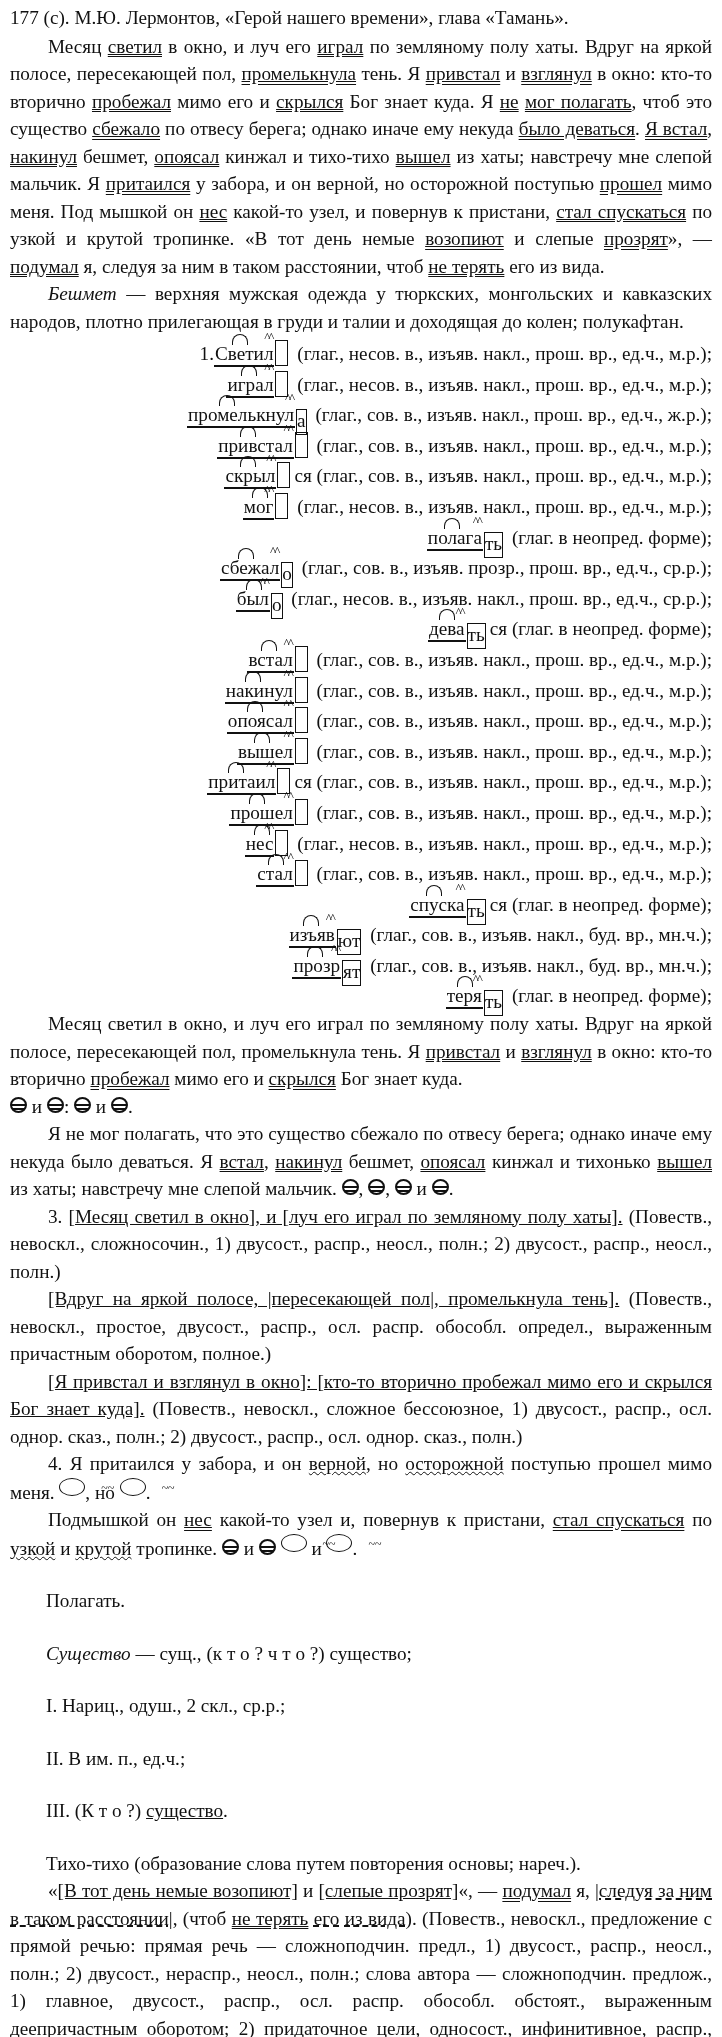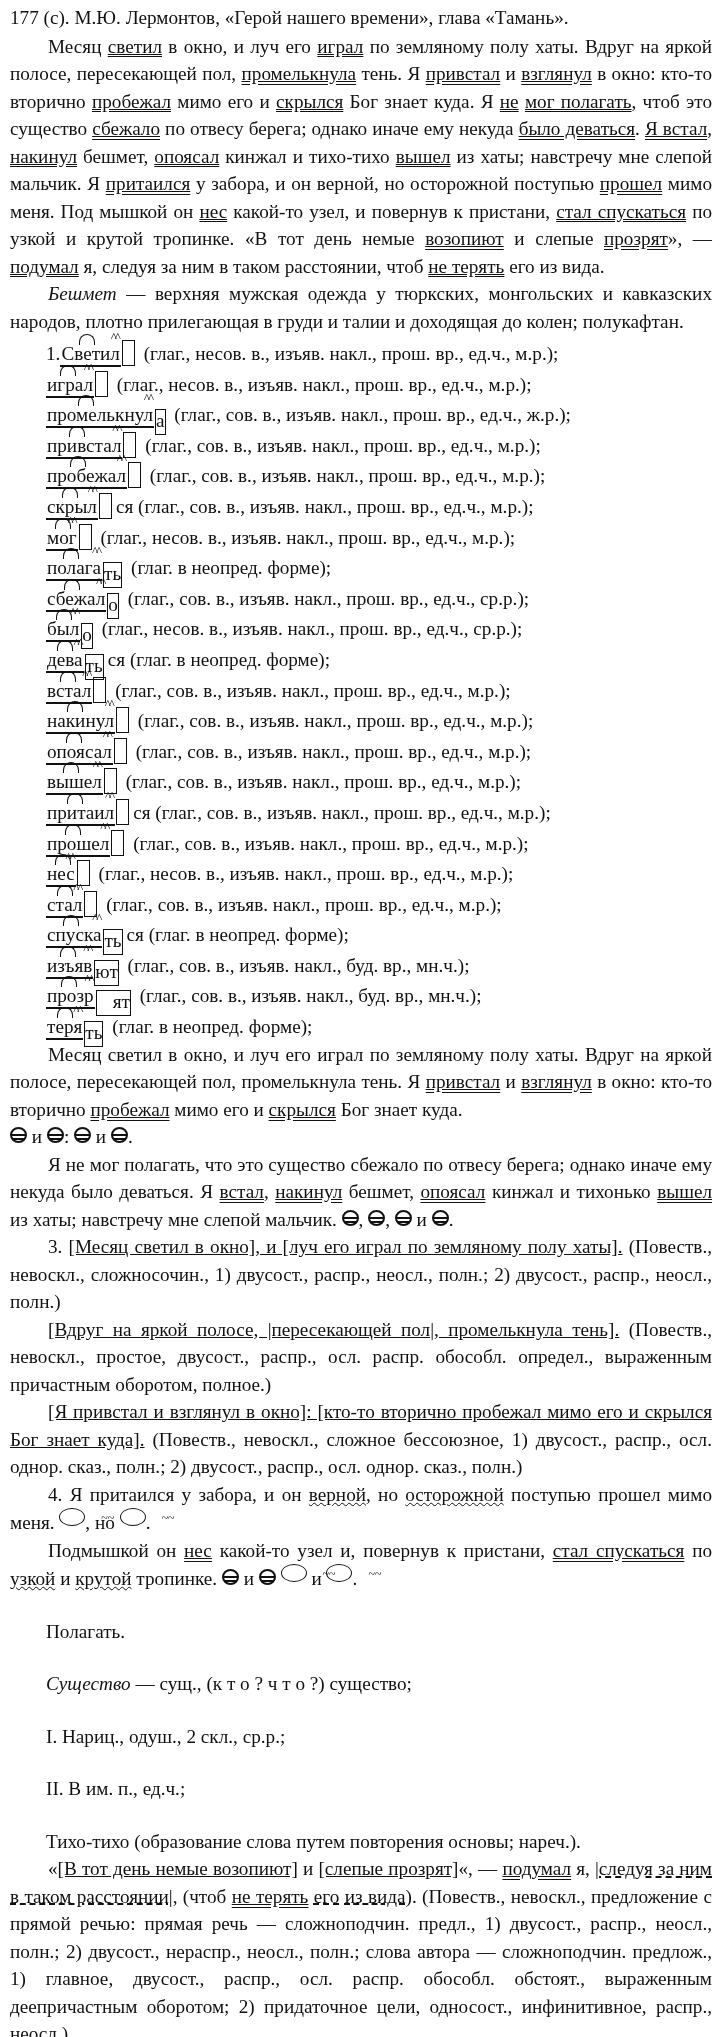--- a/index.html
+++ b/index.html
@@ -13,21 +13,21 @@
   .title b { font-weight:normal; }
   p { margin:0; text-align:justify; }
   .ind { text-indent:38px; }
   .u { text-decoration:underline; }
   .uu { text-decoration:underline; text-decoration-style:double; }
   .wavy { text-decoration:underline; text-decoration-style:wavy; text-decoration-thickness:1px; }
   .dash { text-decoration:underline; text-decoration-style:dashed; }
   i { font-style:italic; }
 
   .morph-list { padding-left:36px; margin-top:2px; }
-  .morph-row { height:30.6px; line-height:34px; white-space:nowrap; position:relative; }
+  .morph-row { height:30.6px; line-height:34px; white-space:nowrap; position:relative;text-align:right; }
   .word {
     display:inline-block; position:relative;
     border-bottom:2px solid #111; line-height:22px; padding:0 1px;
   }
   .word::before { 
     content:""; position:absolute; left:30%; top:-9px; width:14px; height:10px;
     border:1.5px solid #111; border-bottom:none; border-radius:10px 10px 0 0;
   }
   .word::after { 
     content:"^^"; position:absolute; right:2px; top:-17px; font-size:13px; letter-spacing:-2px;
@@ -64,38 +64,37 @@
 
   <p class="ind">
     <i>Бешмет</i><span> — верхняя мужская одежда у тюркских, монгольских и кавказских народов, плотно прилегающая в груди и талии и доходящая до колен; полукафтан.</span>
   </p>
 
   <div class="morph-list" id="morph">
       <div class="morph-row"><span>1.</span><span class="word">Светил</span><span class="ending" style="width: 11px; line-height: 22px;"></span><span> (глаг., несов. в., изъяв. накл., прош. вр., ед.ч., м.р.);</span></div>
       <div class="morph-row"><span class="word">играл</span><span class="ending" style="width: 11px; line-height: 22px;"></span><span> (глаг., несов. в., изъяв. накл., прош. вр., ед.ч., м.р.);</span></div>
       <div class="morph-row"><span class="word">промелькнул</span><span class="ending" style="width: auto; line-height: 22px;">а</span><span> (глаг., сов. в., изъяв. накл., прош. вр., ед.ч., ж.р.);</span></div>
       <div class="morph-row"><span class="word">привстал</span><span class="ending" style="width: 11px; line-height: 22px;"></span><span> (глаг., сов. в., изъяв. накл., прош. вр., ед.ч., м.р.);</span></div>
-      <div class="morph-row"><span class="word">пробежал</span><span class="ending" style="width: 11px; line-height: 22px;"></span><span> (глаг., сов. в., изъяв. накл., прош. вр., ед.ч., м.р.);</span></div>
       <div class="morph-row"><span class="word">скрыл</span><span class="ending" style="width: 11px; line-height: 22px;"></span><span>ся</span><span> (глаг., сов. в., изъяв. накл., прош. вр., ед.ч., м.р.);</span></div>
       <div class="morph-row"><span class="word">мог</span><span class="ending" style="width: 11px; line-height: 22px;"></span><span> (глаг., несов. в., изъяв. накл., прош. вр., ед.ч., м.р.);</span></div>
       <div class="morph-row"><span class="word">полага</span><span class="ending" style="width: auto; line-height: 22px;">ть</span><span> (глаг. в неопред. форме);</span></div>
-      <div class="morph-row"><span class="word">сбежал</span><span class="ending" style="width: auto; line-height: 22px;">о</span><span> (глаг., сов. в., изъяв. накл., прош. вр., ед.ч., ср.р.);</span></div>
+      <div class="morph-row"><span class="word">сбежал</span><span class="ending" style="width: auto; line-height: 22px;">о</span><span> (глаг., сов. в., изъяв. прозр., прош. вр., ед.ч., ср.р.);</span></div>
       <div class="morph-row"><span class="word">был</span><span class="ending" style="width: auto; line-height: 22px;">о</span><span> (глаг., несов. в., изъяв. накл., прош. вр., ед.ч., ср.р.);</span></div>
       <div class="morph-row"><span class="word">дева</span><span class="ending" style="width: auto; line-height: 22px;">ть</span><span>ся</span><span> (глаг. в неопред. форме);</span></div>
       <div class="morph-row"><span class="word">встал</span><span class="ending" style="width: 11px; line-height: 22px;"></span><span> (глаг., сов. в., изъяв. накл., прош. вр., ед.ч., м.р.);</span></div>
       <div class="morph-row"><span class="word">накинул</span><span class="ending" style="width: 11px; line-height: 22px;"></span><span> (глаг., сов. в., изъяв. накл., прош. вр., ед.ч., м.р.);</span></div>
       <div class="morph-row"><span class="word">опоясал</span><span class="ending" style="width: 11px; line-height: 22px;"></span><span> (глаг., сов. в., изъяв. накл., прош. вр., ед.ч., м.р.);</span></div>
       <div class="morph-row"><span class="word">вышел</span><span class="ending" style="width: 11px; line-height: 22px;"></span><span> (глаг., сов. в., изъяв. накл., прош. вр., ед.ч., м.р.);</span></div>
       <div class="morph-row"><span class="word">притаил</span><span class="ending" style="width: 11px; line-height: 22px;"></span><span>ся</span><span> (глаг., сов. в., изъяв. накл., прош. вр., ед.ч., м.р.);</span></div>
       <div class="morph-row"><span class="word">прошел</span><span class="ending" style="width: 11px; line-height: 22px;"></span><span> (глаг., сов. в., изъяв. накл., прош. вр., ед.ч., м.р.);</span></div>
       <div class="morph-row"><span class="word">нес</span><span class="ending" style="width: 11px; line-height: 22px;"></span><span> (глаг., несов. в., изъяв. накл., прош. вр., ед.ч., м.р.);</span></div>
       <div class="morph-row"><span class="word">стал</span><span class="ending" style="width: 11px; line-height: 22px;"></span><span> (глаг., сов. в., изъяв. накл., прош. вр., ед.ч., м.р.);</span></div>
       <div class="morph-row"><span class="word">спуска</span><span class="ending" style="width: auto; line-height: 22px;">ть</span><span>ся</span><span> (глаг. в неопред. форме);</span></div>
       <div class="morph-row"><span class="word">изъяв</span><span class="ending" style="width: auto; line-height: 22px;">ют</span><span> (глаг., сов. в., изъяв. накл., буд. вр., мн.ч.);</span></div>
-      <div class="morph-row"><span class="word">прозр</span><span class="ending" style="width: auto; line-height: 22px; padding-left: 16px;">ят</span><span> (глаг., сов. в., изъяв. накл., буд. вр., мн.ч.);</span></div>
+      <div class="morph-row"><span class="word">прозр</span><span class="ending" style="width: auto; line-height: 22px;">ят</span><span> (глаг., сов. в., изъяв. накл., буд. вр., мн.ч.);</span></div>
       <div class="morph-row"><span class="word">теря</span><span class="ending" style="width: auto; line-height: 22px;">ть</span><span> (глаг. в неопред. форме);</span></div>
     </div>
 
   <p class="ind">
     <span>Месяц светил в окно, и луч его играл по земляному полу хаты. Вдруг на яркой полосе, пересекающей пол, промелькнула тень. Я </span><span class="uu">привстал</span><span> и </span><span class="uu">взглянул</span><span> в окно: кто-то вторично </span><span class="uu">пробежал</span><span> мимо его и </span><span class="uu">скрылся</span><span> Бог знает куда.</span>
   </p>
   <p>
     <span class="circle-lines"></span>
     <span>и</span>
     <span class="circle-lines"></span><span>:</span>
@@ -141,20 +140,21 @@
     <span class="oval-wave"></span>
     <span>и</span>
     <span class="oval-wave"></span><span>.</span>
   </p>
 
   <div class="analysis">
     <p>Полагать.</p>
     <p><i>Существо</i><span> — сущ., (к т о ?   ч т о ?) существо;</span></p>
     <p>I. Нариц., одуш., 2 скл., ср.р.;</p>
     <p>II. В им. п., ед.ч.;</p>
+    <p><span>III. (К т о ?) </span><span class="u">существо</span><span>.</span></p>
     <p><span>Тихо-тихо</span><span> (образование слова путем повторения основы; нареч.).</span></p>
   </div>
 
   <p class="ind">
     <span>«</span><span class="u">[В тот день немые возопиют]</span><span> и </span><span class="u">[слепые прозрят]</span><span>«, — </span><span class="uu">подумал</span><span> я,</span>
     <span class="dash">|следуя за ним в таком расстоянии|</span><span>, (чтоб </span><span class="uu">не терять</span><span> </span><span class="dash">его</span><span> </span><span class="dash">из вида</span><span>).</span><span> (Повеств., невоскл., предложение с прямой речью: прямая речь — сложноподчин. предл., 1) двусост., распр., неосл., полн.; 2) двусост., нераспр., неосл., полн.; слова автора — сложноподчин. предлож., 1) главное, двусост., распр., осл. распр. обособл. обстоят., выраженным деепричастным оборотом; 2) придаточное цели, односост., инфинитивное, распр., неосл.)</span>
   </p>
 
 </div>
 

